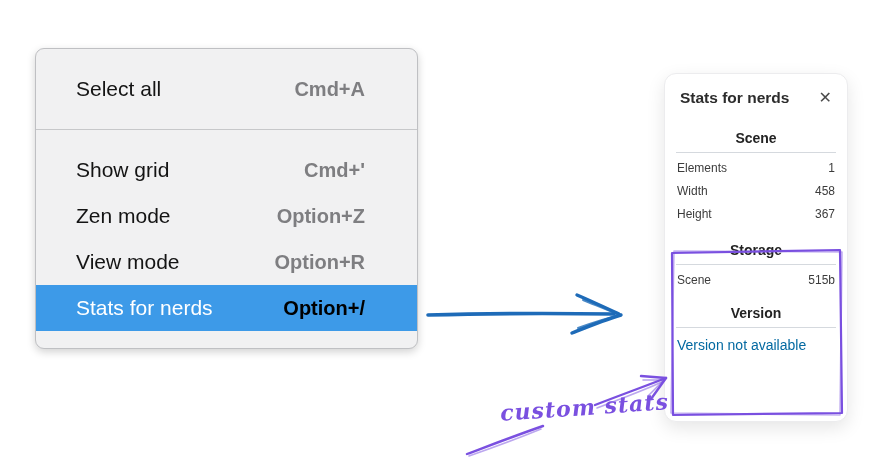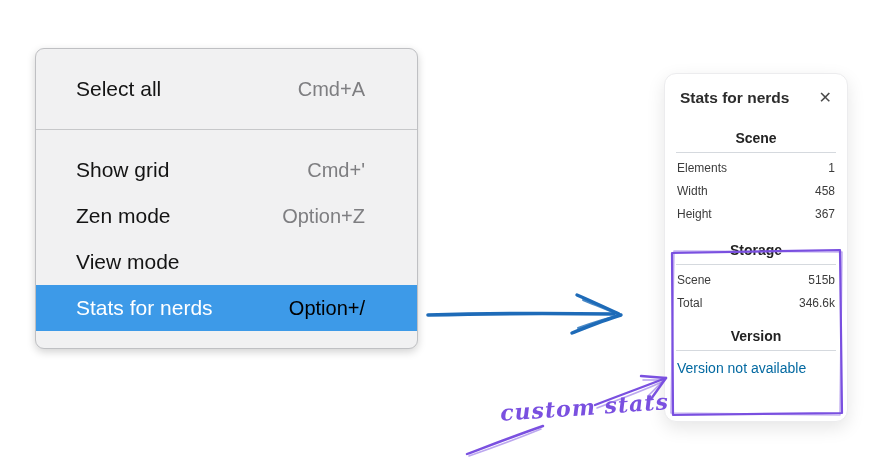--- a/index.html
+++ b/index.html
@@ -28,21 +28,21 @@
   .menu-divider { height: 1px; background: #c7c8ca; }
   .menu-item {
     height: 46px;
     display: flex;
     align-items: center;
     justify-content: space-between;
     padding: 0 52px 0 40px;
     cursor: default;
   }
   .menu-item .mi-label { font-size: 21px; color: #141414; }
-  .menu-item .mi-shortcut { font-size: 20px; color: #7e7e81; }
+  .menu-item .mi-shortcut { font-size: 20px; color: #7e7e81; font-weight: bold; }
   .menu-item.highlighted { background: #3d9ae8; }
   .menu-item.highlighted .mi-label { color: #ffffff; }
   .menu-item.highlighted .mi-shortcut { color: #000000; }
 
   
   .arrow-blue { position: absolute; left: 420px; top: 292px; }
 
   
   .panel {
     position: absolute;
@@ -124,20 +124,21 @@
       <div class="menu-item">
         <span class="mi-label">Show grid</span>
         <span class="mi-shortcut">Cmd+'</span>
       </div>
       <div class="menu-item">
         <span class="mi-label">Zen mode</span>
         <span class="mi-shortcut">Option+Z</span>
       </div>
       <div class="menu-item">
         <span class="mi-label">View mode</span>
+        <span class="mi-shortcut">Option+R</span>
       </div>
       <div class="menu-item highlighted">
         <span class="mi-label">Stats for nerds</span>
         <span class="mi-shortcut">Option+/</span>
       </div>
     </div>
   </div>
 
   <svg class="arrow-blue" width="212" height="50" viewBox="0 0 212 50">
     <g fill="none" stroke="#1e6bb8" stroke-linecap="round" stroke-linejoin="round">
@@ -171,24 +172,20 @@
         <span>367</span>
       </div>
     </div>
 
     <div>
       <div class="sec-head storage">Storage</div>
       <div class="sec-divider"></div>
       <div class="stat-row">
         <span>Scene</span>
         <span>515b</span>
-      </div>
-      <div class="stat-row">
-        <span>Total</span>
-        <span>346.6k</span>
       </div>
     </div>
 
     <div>
       <div class="sec-head version">Version</div>
       <div class="sec-divider"></div>
       <div class="stat-note">Version not available</div>
     </div>
   </div>
 

